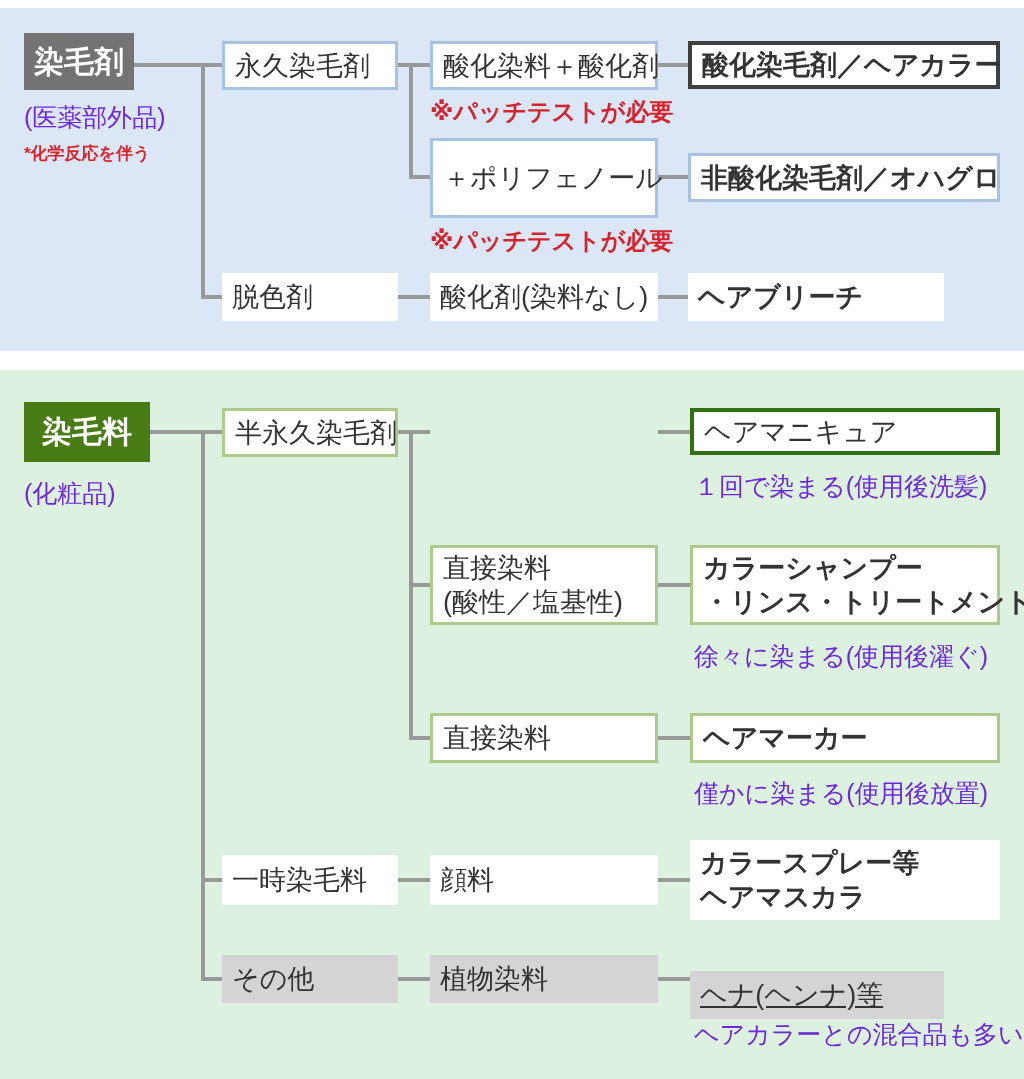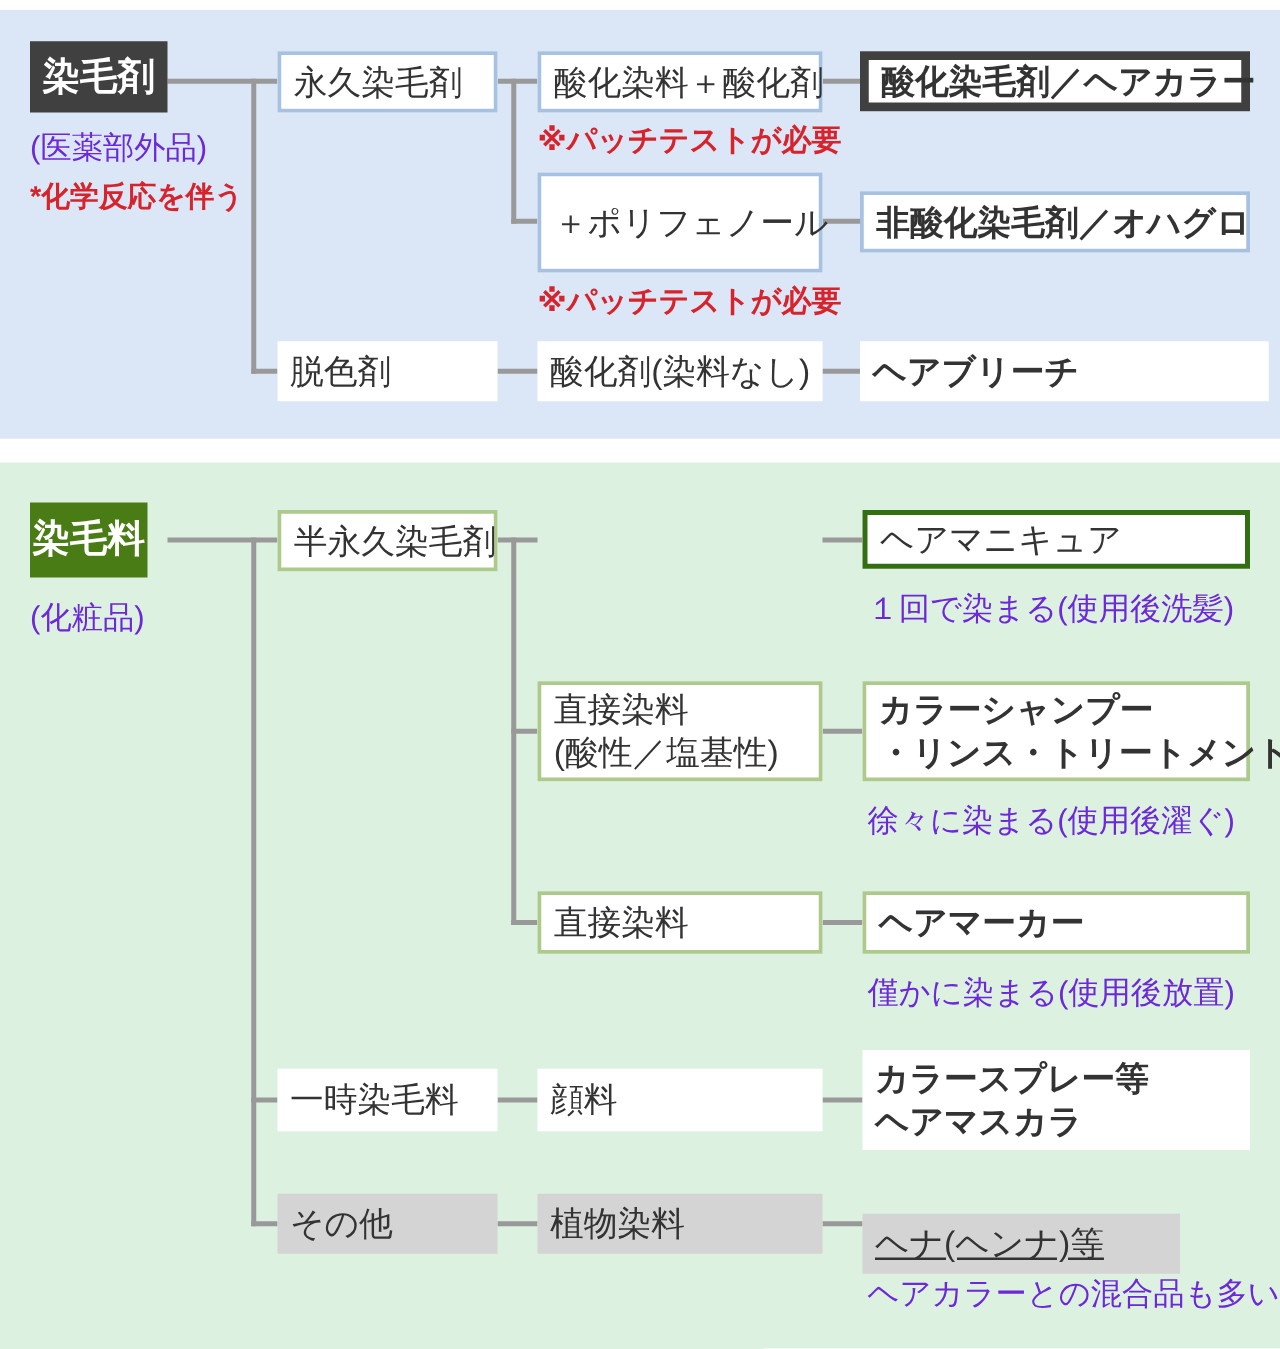--- a/index.html
+++ b/index.html
@@ -14,24 +14,24 @@
 
   .box{
     position:absolute;box-sizing:border-box;background:#ffffff;
     display:flex;flex-direction:column;justify-content:center;
     padding:0 10px;font-size:27px;line-height:34px;white-space:nowrap;
   }
   .box.root{
     color:#ffffff;font-weight:bold;font-size:30px;
     align-items:center;padding:0;
   }
-  .box.root.blue-root{background:#404040;}
+  .box.root.blue-root{background:#737373;}
   .box.root.green-root{background:#4a7c15;}
   .box.border-blue{border:3px solid #a7c1e1;}
-  .box.border-blue-dark{border:7px solid #404040;font-weight:bold;}
+  .box.border-blue-dark{border:4px solid #404040;font-weight:bold;}
   .box.border-green{border:3px solid #adc98c;}
   .box.border-green-dark{border:4px solid #336f12;font-weight:normal;}
   .box.bold{font-weight:bold;}
   .box.gray{background:#d4d4d4;}
 
   .note{position:absolute;font-size:25px;white-space:nowrap;color:#6d28d9;}
   .note.red{color:#d7232b;font-weight:bold;font-size:24px;}
 
   .line{position:absolute;background:#999999;}
   .line.h{height:4px;}
@@ -52,21 +52,21 @@
   <div class="line h" style="left:409px;top:175px;width:21px;"></div>
   <div class="line h" style="left:658px;top:63px;width:30px;"></div>
   <div class="line h" style="left:658px;top:175px;width:30px;"></div>
   <div class="line h" style="left:398px;top:295px;width:32px;"></div>
   <div class="line h" style="left:658px;top:295px;width:30px;"></div>
 
   <div class="box root blue-root" style="left:24px;top:33px;width:110px;height:57px;">
     <span>染毛剤</span>
   </div>
   <div class="note" style="left:24px;top:101px;">(医薬部外品)</div>
-  <div class="note red" style="left:24px;top:142px;font-size:23px;text-align:center;">*化学反応を伴う</div>
+  <div class="note red" style="left:24px;top:142px;font-size:17px;text-align:center;">*化学反応を伴う</div>
 
   <div class="box border-blue" style="left:222px;top:41px;width:176px;height:49px;">
     <span>永久染毛剤</span>
   </div>
   <div class="box border-blue" style="left:430px;top:41px;width:228px;height:49px;">
     <span>酸化染料＋酸化剤</span>
   </div>
   <div class="box border-blue-dark" style="left:688px;top:41px;width:312px;height:48px;">
     <span>酸化染毛剤／ヘアカラー</span>
   </div>
@@ -79,21 +79,21 @@
     <span>非酸化染毛剤／オハグロ</span>
   </div>
   <div class="note red" style="left:430px;top:225px;">※パッチテストが必要</div>
 
   <div class="box" style="left:222px;top:273px;width:176px;height:48px;">
     <span>脱色剤</span>
   </div>
   <div class="box" style="left:430px;top:273px;width:228px;height:48px;">
     <span>酸化剤(染料なし)</span>
   </div>
-  <div class="box bold" style="left:688px;top:273px;width:327px;height:48px;">
+  <div class="box bold" style="left:688px;top:273px;width:256px;height:48px;">
     <span>ヘアブリーチ</span>
   </div>
 
   <div class="panel green"></div>
 
   <div class="line h" style="left:134px;top:430px;width:88px;"></div>
   <div class="line v" style="left:201px;top:430px;height:551px;"></div>
   <div class="line h" style="left:201px;top:878px;width:21px;"></div>
   <div class="line h" style="left:201px;top:977px;width:21px;"></div>
   <div class="line h" style="left:398px;top:430px;width:32px;"></div>
@@ -101,21 +101,21 @@
   <div class="line h" style="left:409px;top:583px;width:21px;"></div>
   <div class="line h" style="left:409px;top:736px;width:21px;"></div>
   <div class="line h" style="left:658px;top:430px;width:32px;"></div>
   <div class="line h" style="left:658px;top:583px;width:32px;"></div>
   <div class="line h" style="left:658px;top:736px;width:32px;"></div>
   <div class="line h" style="left:398px;top:878px;width:32px;"></div>
   <div class="line h" style="left:658px;top:878px;width:32px;"></div>
   <div class="line h" style="left:398px;top:977px;width:32px;"></div>
   <div class="line h" style="left:658px;top:977px;width:32px;"></div>
 
-  <div class="box root green-root" style="left:24px;top:402px;width:94px;height:60px;">
+  <div class="box root green-root" style="left:24px;top:402px;width:126px;height:60px;">
     <span>染毛料</span>
   </div>
   <div class="note" style="left:24px;top:477px;">(化粧品)</div>
 
   <div class="box border-green" style="left:222px;top:408px;width:176px;height:49px;">
     <span>半永久染毛剤</span>
   </div>
   <div class="box border-green-dark" style="left:690px;top:408px;width:310px;height:47px;">
     <span>ヘアマニキュア</span>
   </div>

